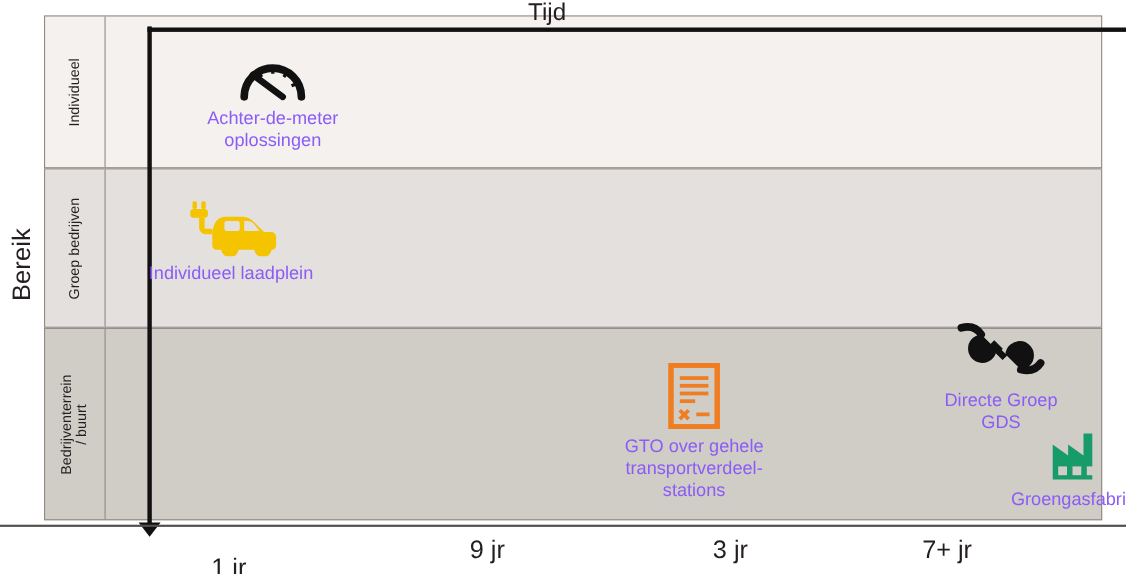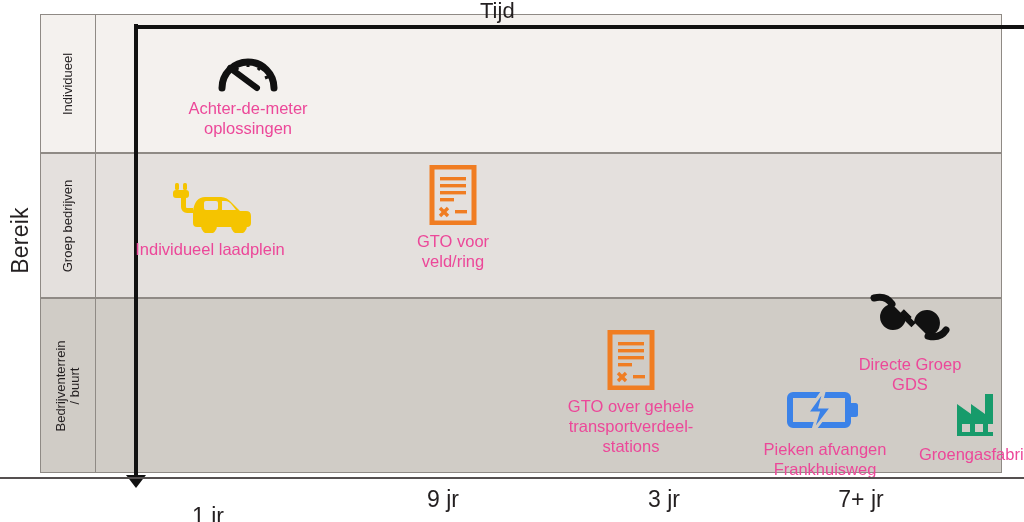--- a/index.html
+++ b/index.html
@@ -139,21 +139,21 @@
   .item .icon-wrap {
     height: 56px;
     display: flex;
     align-items: flex-end;
     justify-content: center;
     margin-bottom: 6px;
   }
   .item .label {
     font-size: 16.5px;
     line-height: 20px;
-    color: #ec4899;
+    color: #8b5cf6;
     white-space: pre-line;
   }
 </style>
 </head>
 <body>
 
 <div id="y-axis-title">
   <span>Bereik</span>
 </div>
 
@@ -213,58 +213,38 @@
           <rect x="44" y="20" width="14" height="9" rx="2" fill="#e4e0dd"></rect>
           <path d="M62 20 h3 q4 0 7 4 l4 5 h-14 z" fill="#e4e0dd"></path>
           <circle cx="49" cy="45" r="8"></circle>
           <circle cx="79" cy="45" r="8"></circle>
         </g>
       </svg>
     </div>
     <div class="label">Individueel laadplein</div>
   </div>
 
-  <div class="item" style="left:318px; top:155px;">
+
+  <div class="item" style="left:496px; top:320px;">
     <div class="icon-wrap">
       <svg width="48" height="60" viewBox="0 0 48 60" aria-hidden="true">
         <rect x="3" y="2" width="42" height="56" fill="none" stroke="#f07d22" stroke-width="5"></rect>
         <g fill="#f07d22">
           <rect x="11" y="12" width="26" height="3.4"></rect>
           <rect x="11" y="19" width="26" height="3.4"></rect>
           <rect x="11" y="26" width="26" height="3.4"></rect>
           <rect x="11" y="33" width="14" height="3.4"></rect>
           <rect x="26" y="45" width="12" height="3.4"></rect>
         </g>
         <g stroke="#f07d22" stroke-width="3.4">
           <line x1="11" y1="43" x2="19" y2="51"></line>
           <line x1="19" y1="43" x2="11" y2="51"></line>
         </g>
       </svg>
     </div>
-    <div class="label">GTO voor
-veld/ring</div>
-  </div>
-
-  <div class="item" style="left:496px; top:320px;">
-    <div class="icon-wrap">
-      <svg width="48" height="60" viewBox="0 0 48 60" aria-hidden="true">
-        <rect x="3" y="2" width="42" height="56" fill="none" stroke="#f07d22" stroke-width="5"></rect>
-        <g fill="#f07d22">
-          <rect x="11" y="12" width="26" height="3.4"></rect>
-          <rect x="11" y="19" width="26" height="3.4"></rect>
-          <rect x="11" y="26" width="26" height="3.4"></rect>
-          <rect x="11" y="33" width="14" height="3.4"></rect>
-          <rect x="26" y="45" width="12" height="3.4"></rect>
-        </g>
-        <g stroke="#f07d22" stroke-width="3.4">
-          <line x1="11" y1="43" x2="19" y2="51"></line>
-          <line x1="19" y1="43" x2="11" y2="51"></line>
-        </g>
-      </svg>
-    </div>
     <div class="label">GTO over gehele
 transportverdeel-
 stations</div>
   </div>
 
   <div class="item" style="left:775px; top:278px;">
     <div class="icon-wrap">
       <svg width="96" height="56" viewBox="0 0 96 56" aria-hidden="true">
         <g fill="#111111" stroke="#111111">
           <path d="M12 6 q12 -3 18 6" fill="none" stroke-width="7" stroke-linecap="round"></path>
@@ -273,31 +253,20 @@
           <rect x="43" y="27" width="10" height="5" transform="rotate(45 48 29)"></rect>
           <path d="M52 30 a13 13 0 1 1 14 14 z" stroke-width="0"></path>
           <path d="M66 44 q12 3 18 -6" fill="none" stroke-width="7" stroke-linecap="round"></path>
         </g>
       </svg>
     </div>
     <div class="label">Directe Groep
 GDS</div>
   </div>
 
-  <div class="item" style="left:690px; top:363px;">
-    <div class="icon-wrap">
-      <svg width="76" height="46" viewBox="0 0 76 46" aria-hidden="true">
-        <rect x="3" y="8" width="58" height="30" rx="3" fill="none" stroke="#3b82e8" stroke-width="6"></rect>
-        <rect x="62" y="16" width="9" height="14" rx="2.5" fill="#3b82e8"></rect>
-        <path d="M38 1 L20 26 h11 l-6 20 L45 20 H33 z" fill="#3b82e8" stroke="#d0ccc6" stroke-width="3"></path>
-      </svg>
-    </div>
-    <div class="label">Pieken afvangen
-Frankhuisweg</div>
-  </div>
 
   <div class="item" style="left:845px; top:368px;">
     <div class="icon-wrap">
       <svg width="58" height="46" viewBox="0 0 58 46" aria-hidden="true">
         <path d="M6 44 V12 L20 22 V12 L34 22 V2 h8 v42 z" fill="#179b6b"></path>
         <g fill="#d0ccc6">
           <rect x="11" y="32" width="8" height="8"></rect>
           <rect x="24" y="32" width="8" height="8"></rect>
           <rect x="37" y="32" width="8" height="8"></rect>
         </g>

